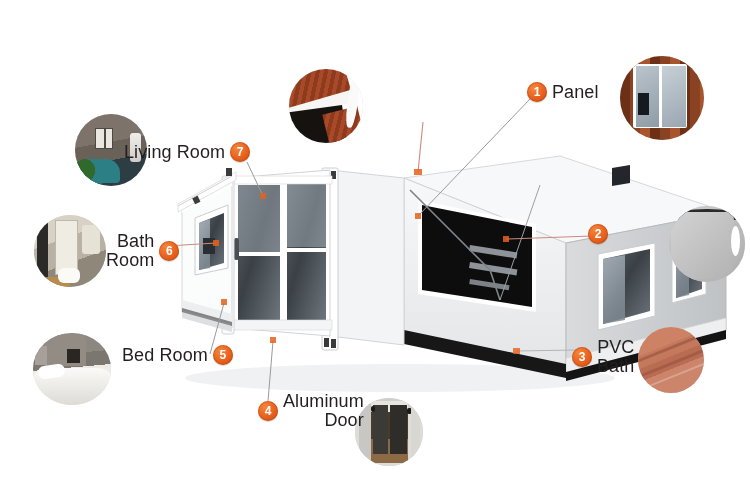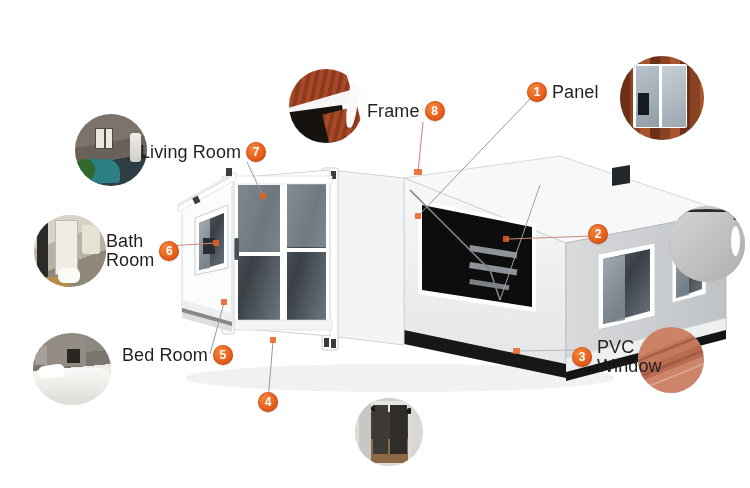--- a/index.html
+++ b/index.html
@@ -20,21 +20,21 @@
     white-space:nowrap;
     z-index:40;
   }
   .callout .txt{
     font-family:"Liberation Sans", sans-serif;
     font-size:18px;
     line-height:1.02;
     color:#231f20;
     letter-spacing:.1px;
   }
-  .callout .txt.two{font-size:18px;line-height:1.05;white-space:pre-line;}
+  .callout .txt.two{font-size:18px;line-height:1.05;white-space:pre-line;text-align:right;}
   .badge{
     width:20px;height:20px;border-radius:50%;
     background:radial-gradient(circle at 36% 30%, #f4863d 0%, #e8601c 55%, #c9470d 100%);
     box-shadow:0 0 0 1px rgba(160,60,10,.35) inset, 0 1px 1px rgba(0,0,0,.18);
     color:#fff;font-size:12px;font-weight:bold;
     display:flex;align-items:center;justify-content:center;
     font-family:"Liberation Sans", sans-serif;
     flex:0 0 auto;
   }
 
@@ -349,41 +349,39 @@
     <span class="txt">Panel</span>
   </div>
 
   <div class="callout" style="left:588px;top:224px;">
     <span class="badge">2</span>
   </div>
 
   <div class="callout" style="left:572px;top:338px;">
     <span class="badge">3</span>
     <span class="txt two">PVC
-Window</span>
+Bath</span>
   </div>
 
   <div class="callout" style="left:258px;top:392px;">
     <span class="badge">4</span>
+    <span class="txt two">Aluminum
+Door</span>
   </div>
 
   <div class="callout" style="left:122px;top:345px;">
     <span class="txt">Bed Room</span>
     <span class="badge">5</span>
   </div>
 
   <div class="callout" style="left:106px;top:232px;">
     <span class="txt two">Bath
 Room</span>
     <span class="badge">6</span>
   </div>
 
-  <div class="callout" style="left:140px;top:142px;">
+  <div class="callout" style="left:124px;top:142px;">
     <span class="txt">Living Room</span>
     <span class="badge">7</span>
   </div>
 
-  <div class="callout" style="left:367px;top:101px;">
-    <span class="txt">Frame</span>
-    <span class="badge">8</span>
-  </div>
 
 </div>
 
 </body></html>

